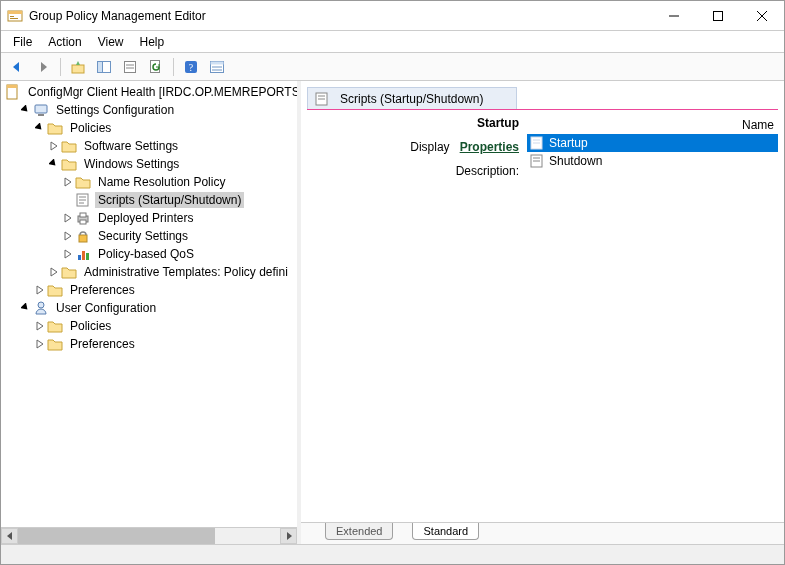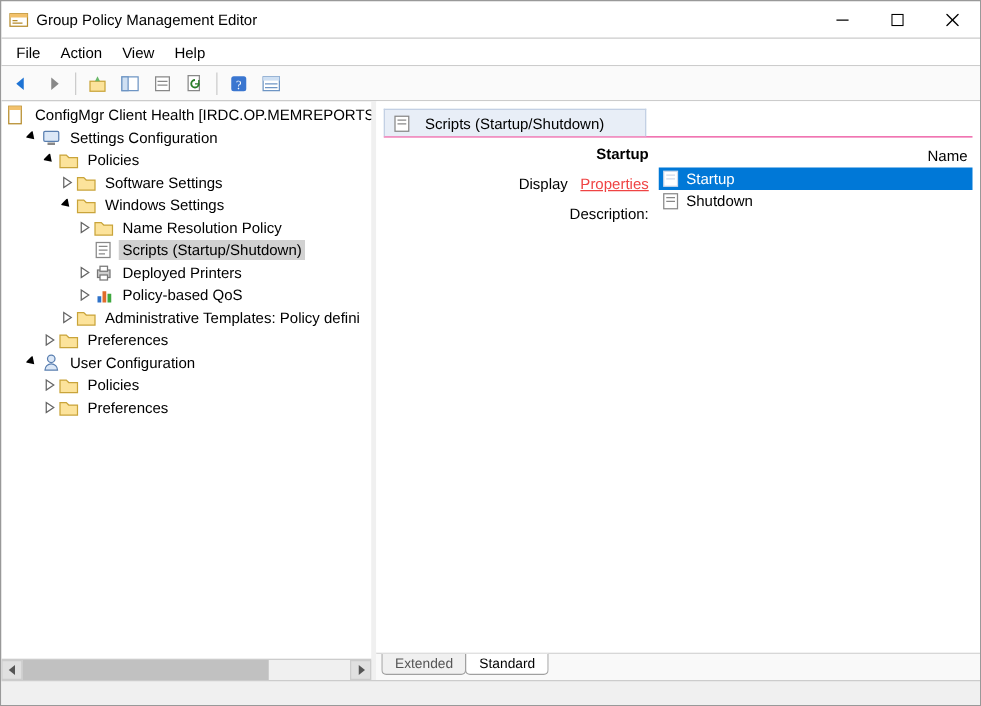--- a/index.html
+++ b/index.html
@@ -123,21 +123,21 @@
   margin:0 6px 6px 6px;
   border-top:1px solid #ec4899;
   flex:1;
   display:flex;
   padding-top:6px;
   text-align:right;
 }
 .detailcol { width:220px; padding:0 8px; font-size:12px;}
 .detailcol h3 { font-size:12px; font-weight:bold; margin-bottom:10px;}
 .detailcol .line { margin-bottom:10px; }
-.linktext { color:#ef4444; text-decoration:underline; cursor:pointer;}
+.linktext { color:#14532d; text-decoration:underline; cursor:pointer;font-weight:bold;}
 .listcol { flex:1; }
 .listhdr { font-size:12px; padding:2px 4px; }
 .listitem { display:flex; align-items:center; height:18px; padding:0 2px; gap:4px;}
 .listitem.sel { background:#0078d7; color:#fff;}
 .listitem .liicon { width:16px; height:16px; display:flex; align-items:center; justify-content:center;}
 
 .tabbar {
   height:22px;
   border-top:1px solid #ccc;
   display:flex;
@@ -146,20 +146,21 @@
   background:#f9f9f9;
 }
 .tab {
   border:1px solid #a0a0a0;
   border-top:none;
   padding:2px 10px;
   font-size:11px;
   background:#fff;
   margin-right:-1px;
   border-radius:0 0 4px 4px;
+  margin-left:20px;
 }
 .tab.inactive { background:#f0f0f0; color:#555;}
 
 .statusbar { height:20px; border-top:1px solid #ccc; background:#f0f0f0;}
 </style>
 </head>
 <body>
 
 <div class="titlebar">
   <span class="tbicon">
@@ -367,20 +368,35 @@
         <span class="nodeicon">
             <svg width="16" height="16">
               <rect x="3" y="6" width="10" height="6" fill="#cfcfcf" stroke="#777"></rect>
               <rect x="5" y="3" width="6" height="4" fill="#fff" stroke="#777"></rect>
               <rect x="5" y="10" width="6" height="4" fill="#fff" stroke="#777"></rect>
             </svg>
           </span>
         <span class="nodetext">Deployed Printers</span>
       </div>
 
+      <div class="treerow">
+        <span class="indent" style="width:56px"></span>
+        <span class="expander">
+            <svg width="10" height="10">
+              <path d="M2 1 L8 5 L2 9 Z" fill="none" stroke="#666"></path>
+            </svg>
+          </span>
+        <span class="nodeicon">
+            <svg width="16" height="16">
+              <rect x="4" y="7" width="8" height="7" fill="#f5c04a" stroke="#b58b2b"></rect>
+              <path d="M5 7 a3 3 0 0 1 6 0" fill="none" stroke="#888" stroke-width="1.5"></path>
+            </svg>
+          </span>
+        <span class="nodetext">Security Settings</span>
+      </div>
 
       <div class="treerow">
         <span class="indent" style="width:56px"></span>
         <span class="expander">
             <svg width="10" height="10">
               <path d="M2 1 L8 5 L2 9 Z" fill="none" stroke="#666"></path>
             </svg>
           </span>
         <span class="nodeicon">
             <svg width="16" height="16">

